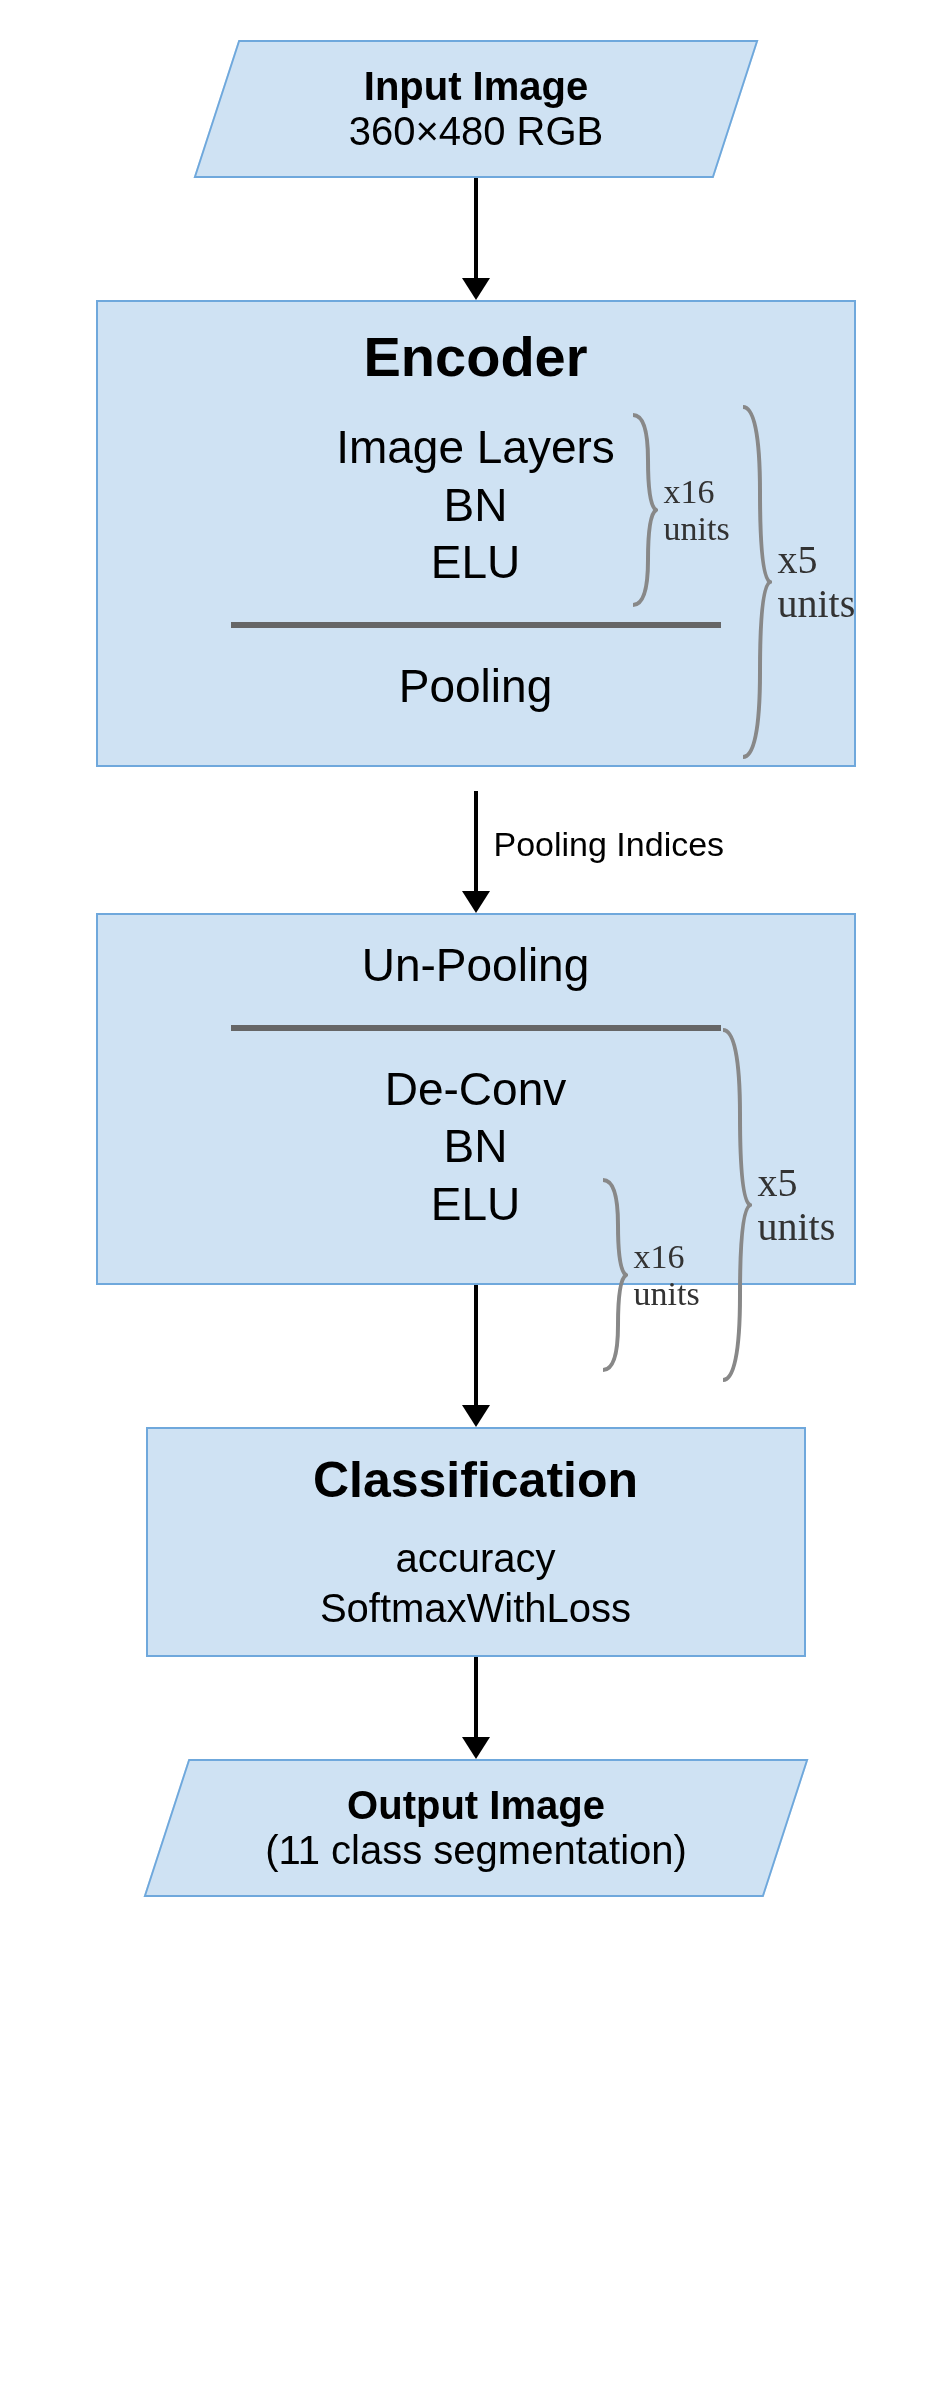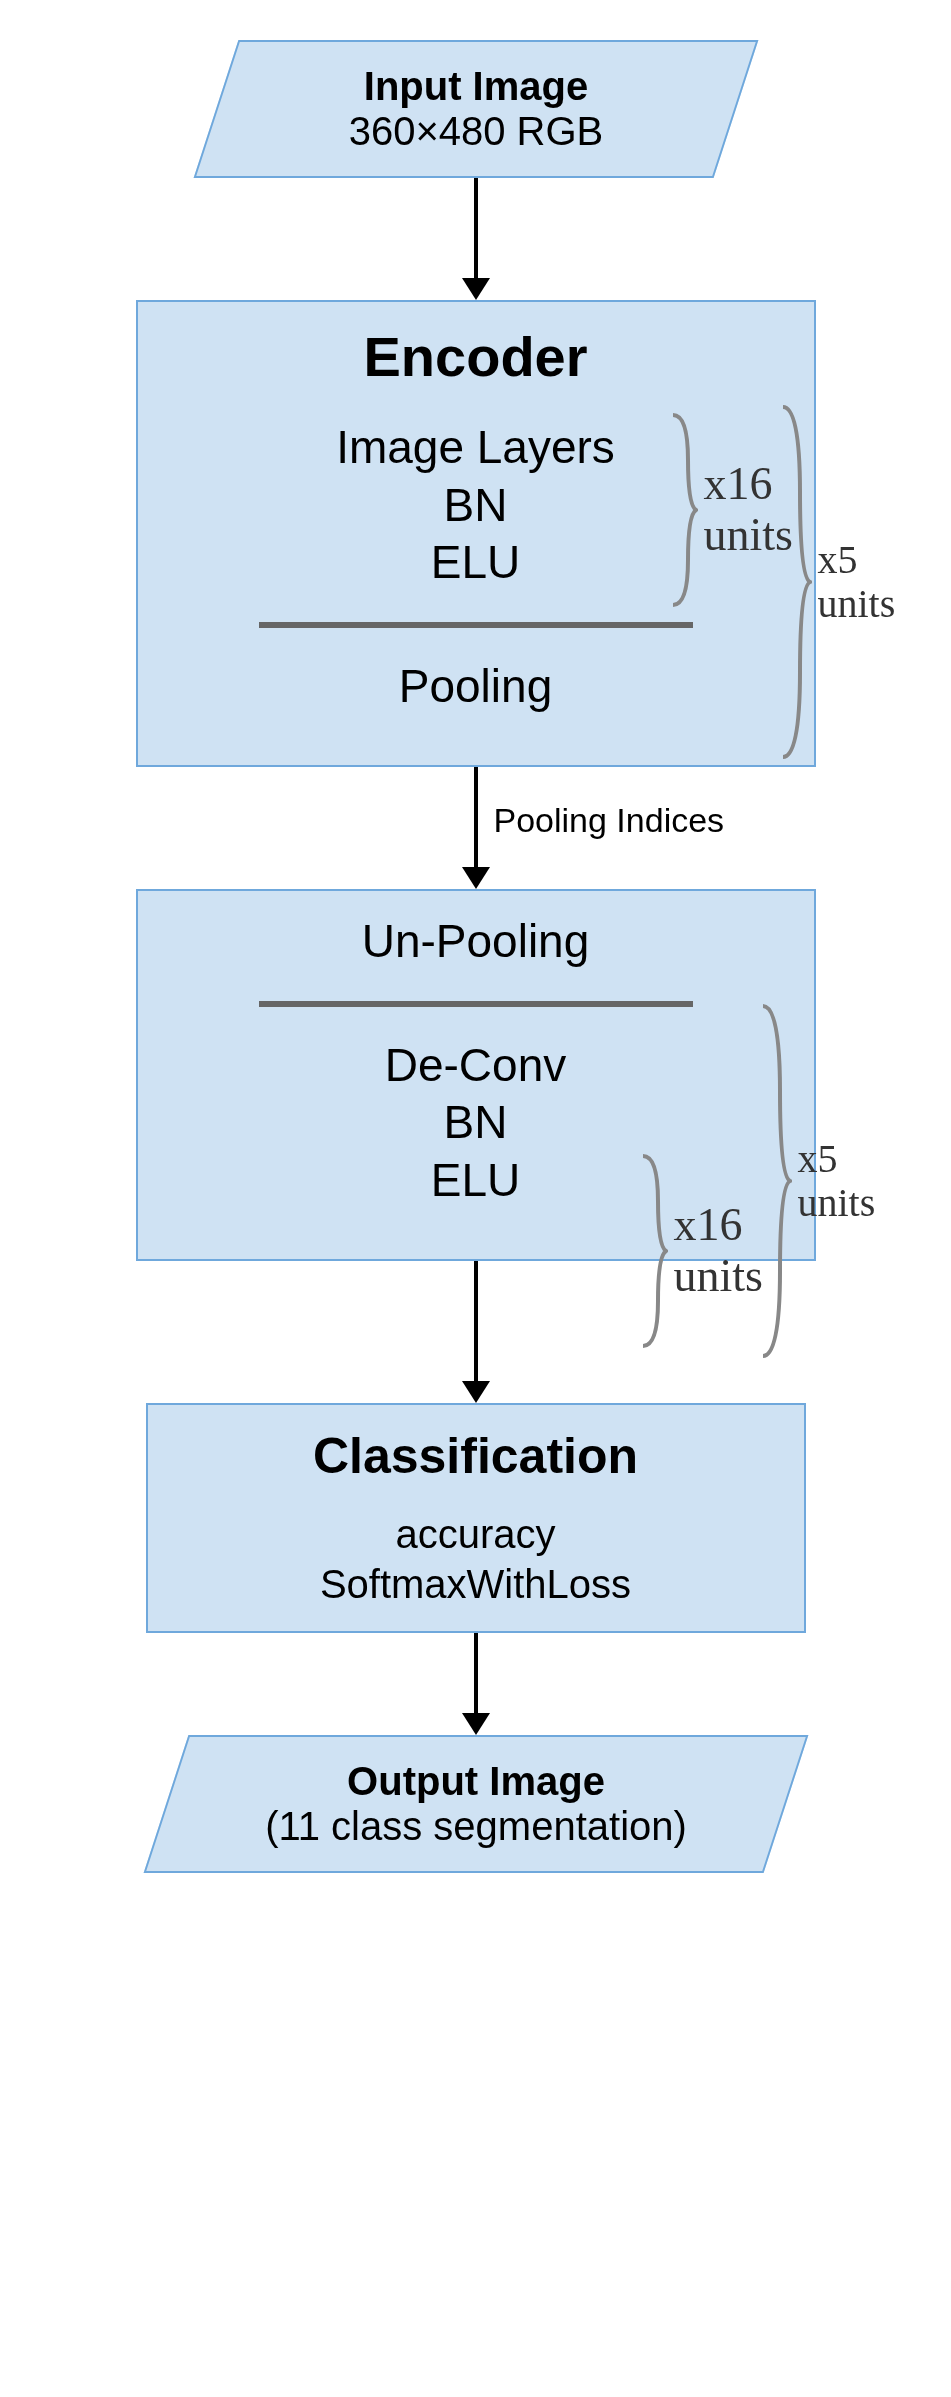--- a/index.html
+++ b/index.html
@@ -50,21 +50,21 @@
     border-top: 22px solid #000;
   }
   .arrow-label {
     position: absolute;
     left: 52%;
     top: 28%;
     font-size: 34px;
     white-space: nowrap;
   }
   .bigbox {
-    width: 680px;
+    width: 760px;
     position: relative;
   }
   .bigbox .heading {
     font-size: 56px;
     font-weight: 700;
     margin-bottom: 30px;
   }
   .lines {
     font-size: 46px;
     line-height: 1.25;
@@ -77,21 +77,21 @@
   }
   .brace {
     position: absolute;
     font-family: "Times New Roman", serif;
     color: #666;
     display: flex;
     align-items: center;
   }
   .brace svg { display:block; }
   .brace-label {
-    font-size: 46px;
+    font-size: 34px;
     color: #333;
     margin-left: 6px;
     line-height: 1.1;
     text-align: left;
   }
   .classbox {
     width: 660px;
   }
   .classbox .heading {
     font-size: 50px;
@@ -146,21 +146,21 @@
     </div>
 
     <div class="brace" style="top:100px; left:640px;">
       <svg width="34" height="360" viewBox="0 0 34 360">
         <path d="M5 5 Q22 5 22 90 Q22 175 32 180 Q22 185 22 270 Q22 355 5 355" fill="none" stroke="#888" stroke-width="4"></path>
       </svg>
       <div class="brace-label" style="font-size:40px;">x5<br>units</div>
     </div>
   </div>
 
-  <div class="arrow-wrap" style="width:100%;">
+  <div class="arrow-wrap" style="width:100%;margin-top:24px;">
     <div class="arrow-stem" style="height:100px"></div>
     <div class="arrow-head"></div>
     <div class="arrow-label">Pooling Indices</div>
   </div>
 
   <div class="box bigbox" style="padding-bottom:50px;">
     <div class="lines">
       <div>Un-Pooling</div>
     </div>
     <div class="hr"></div>

